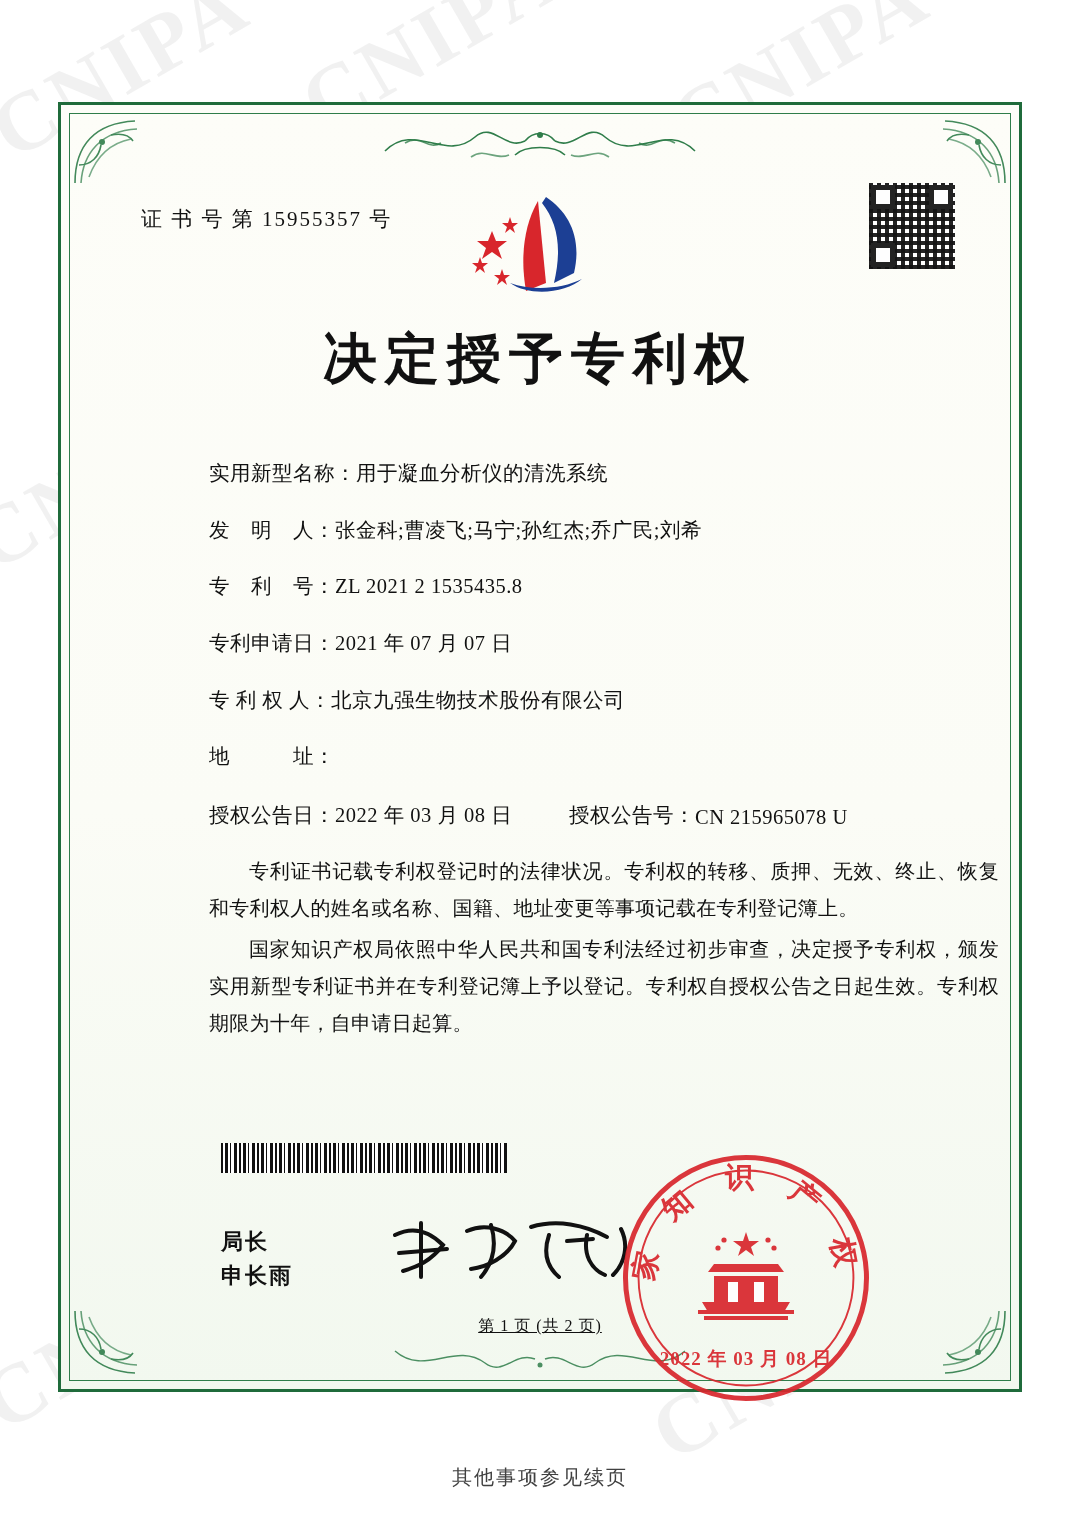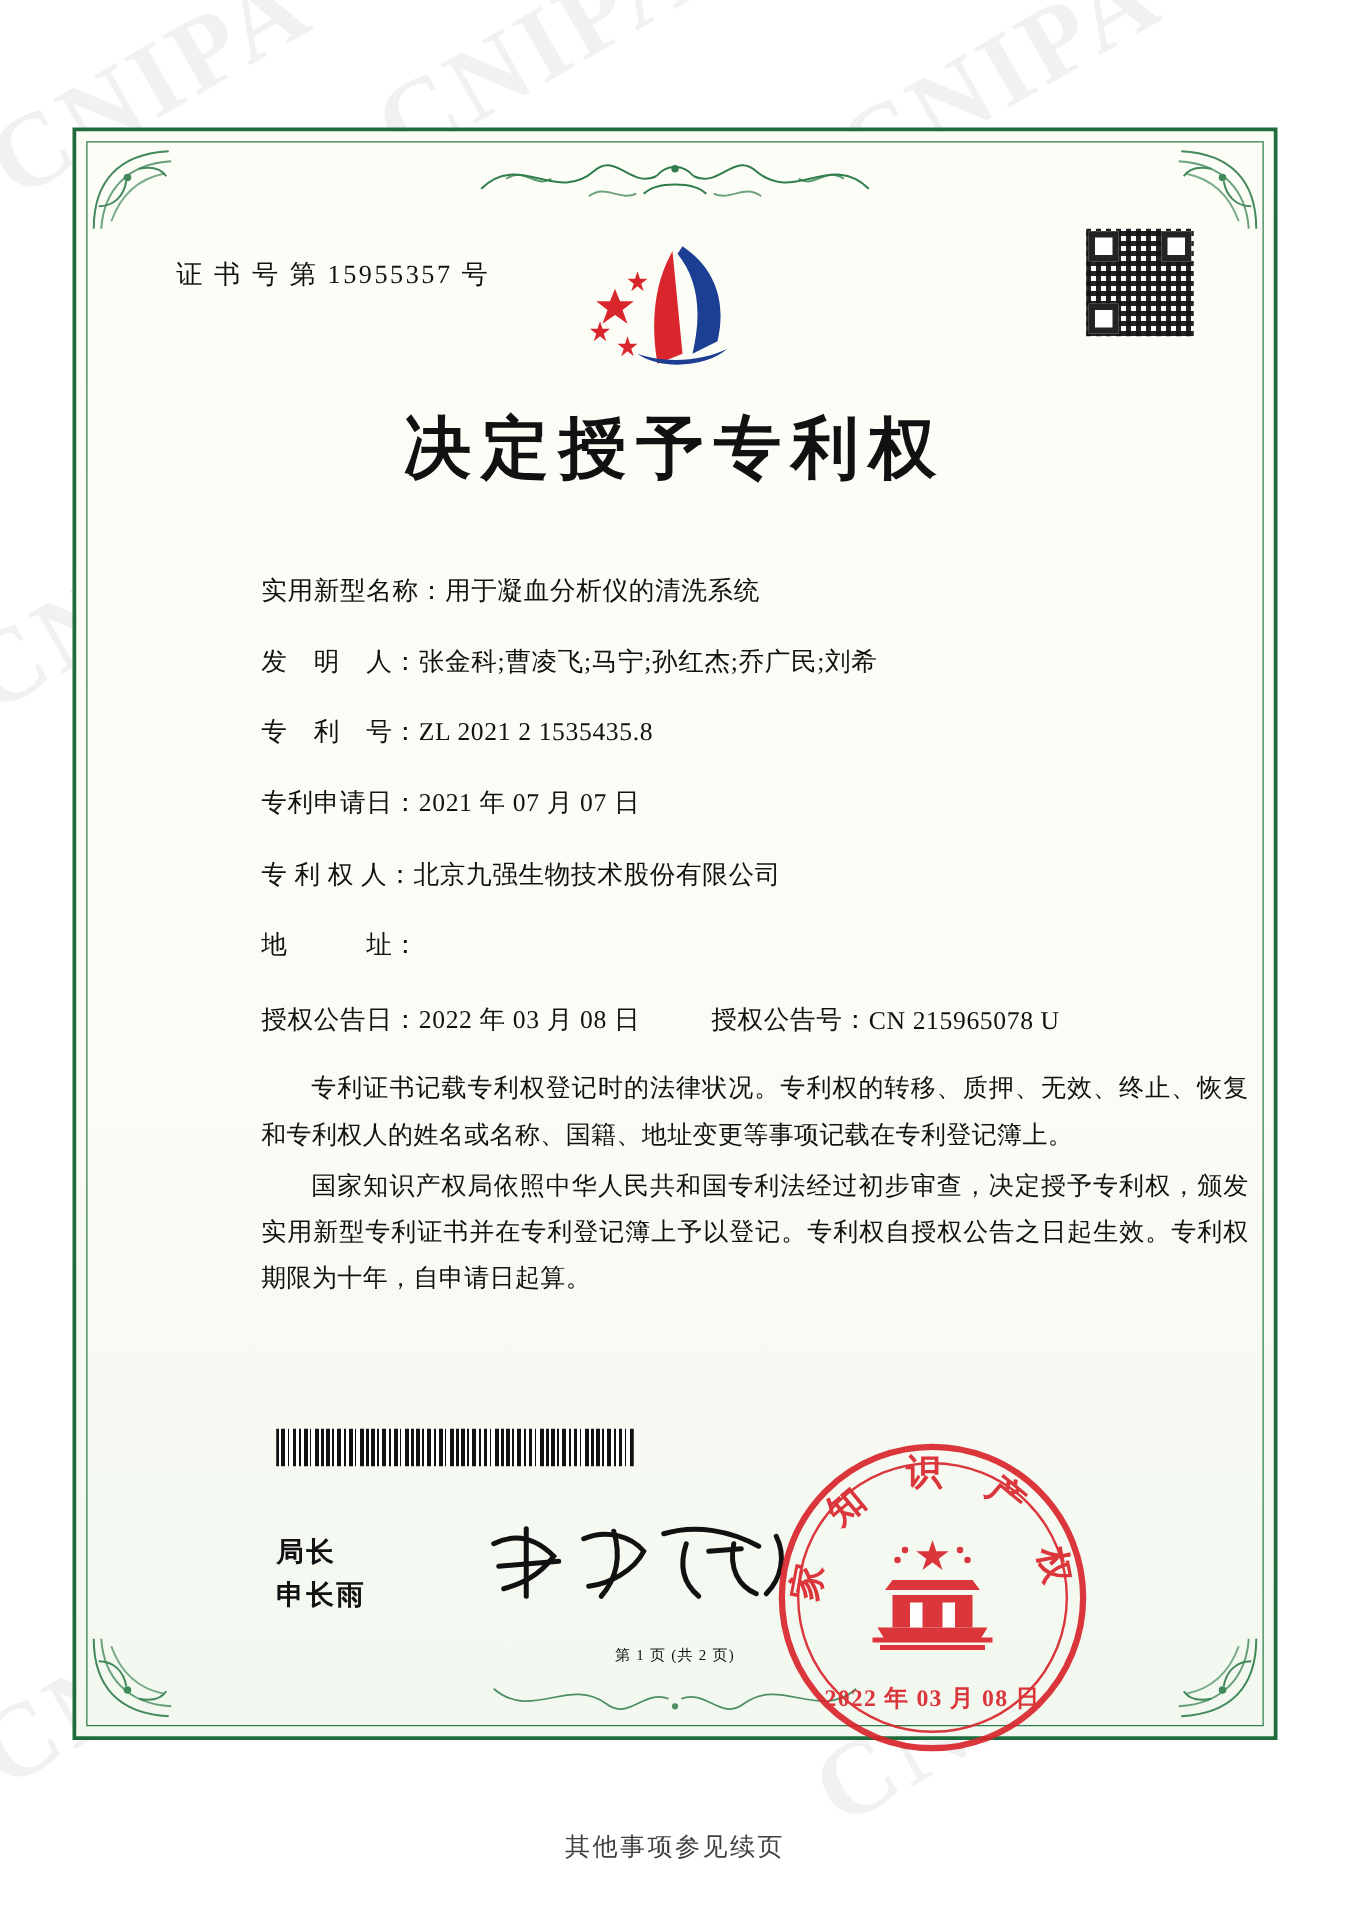--- a/index.html
+++ b/index.html
@@ -185,21 +185,21 @@
   .seal-emblem svg{width:100%;height:100%;display:block;}
   .seal-date{
     position:absolute;left:50%;bottom:24px;transform:translateX(-50%);
     font-size:19px;color:#d8262c;white-space:nowrap;letter-spacing:1px;
     font-weight:600;
   }
 
   
   .page-num{
     position:absolute;left:0;right:0;top:1300px;
-    text-align:center;font-size:12px;color:#111;letter-spacing:1px;
+    text-align:center;font-size:16px;color:#111;letter-spacing:1px;text-decoration:underline;
   }
   .footnote{
     position:absolute;left:0;right:0;top:1448px;
     text-align:center;font-size:20px;color:#404040;letter-spacing:2px;
   }
 </style>
 </head>
 <body>
 
 <div class="watermarks">

